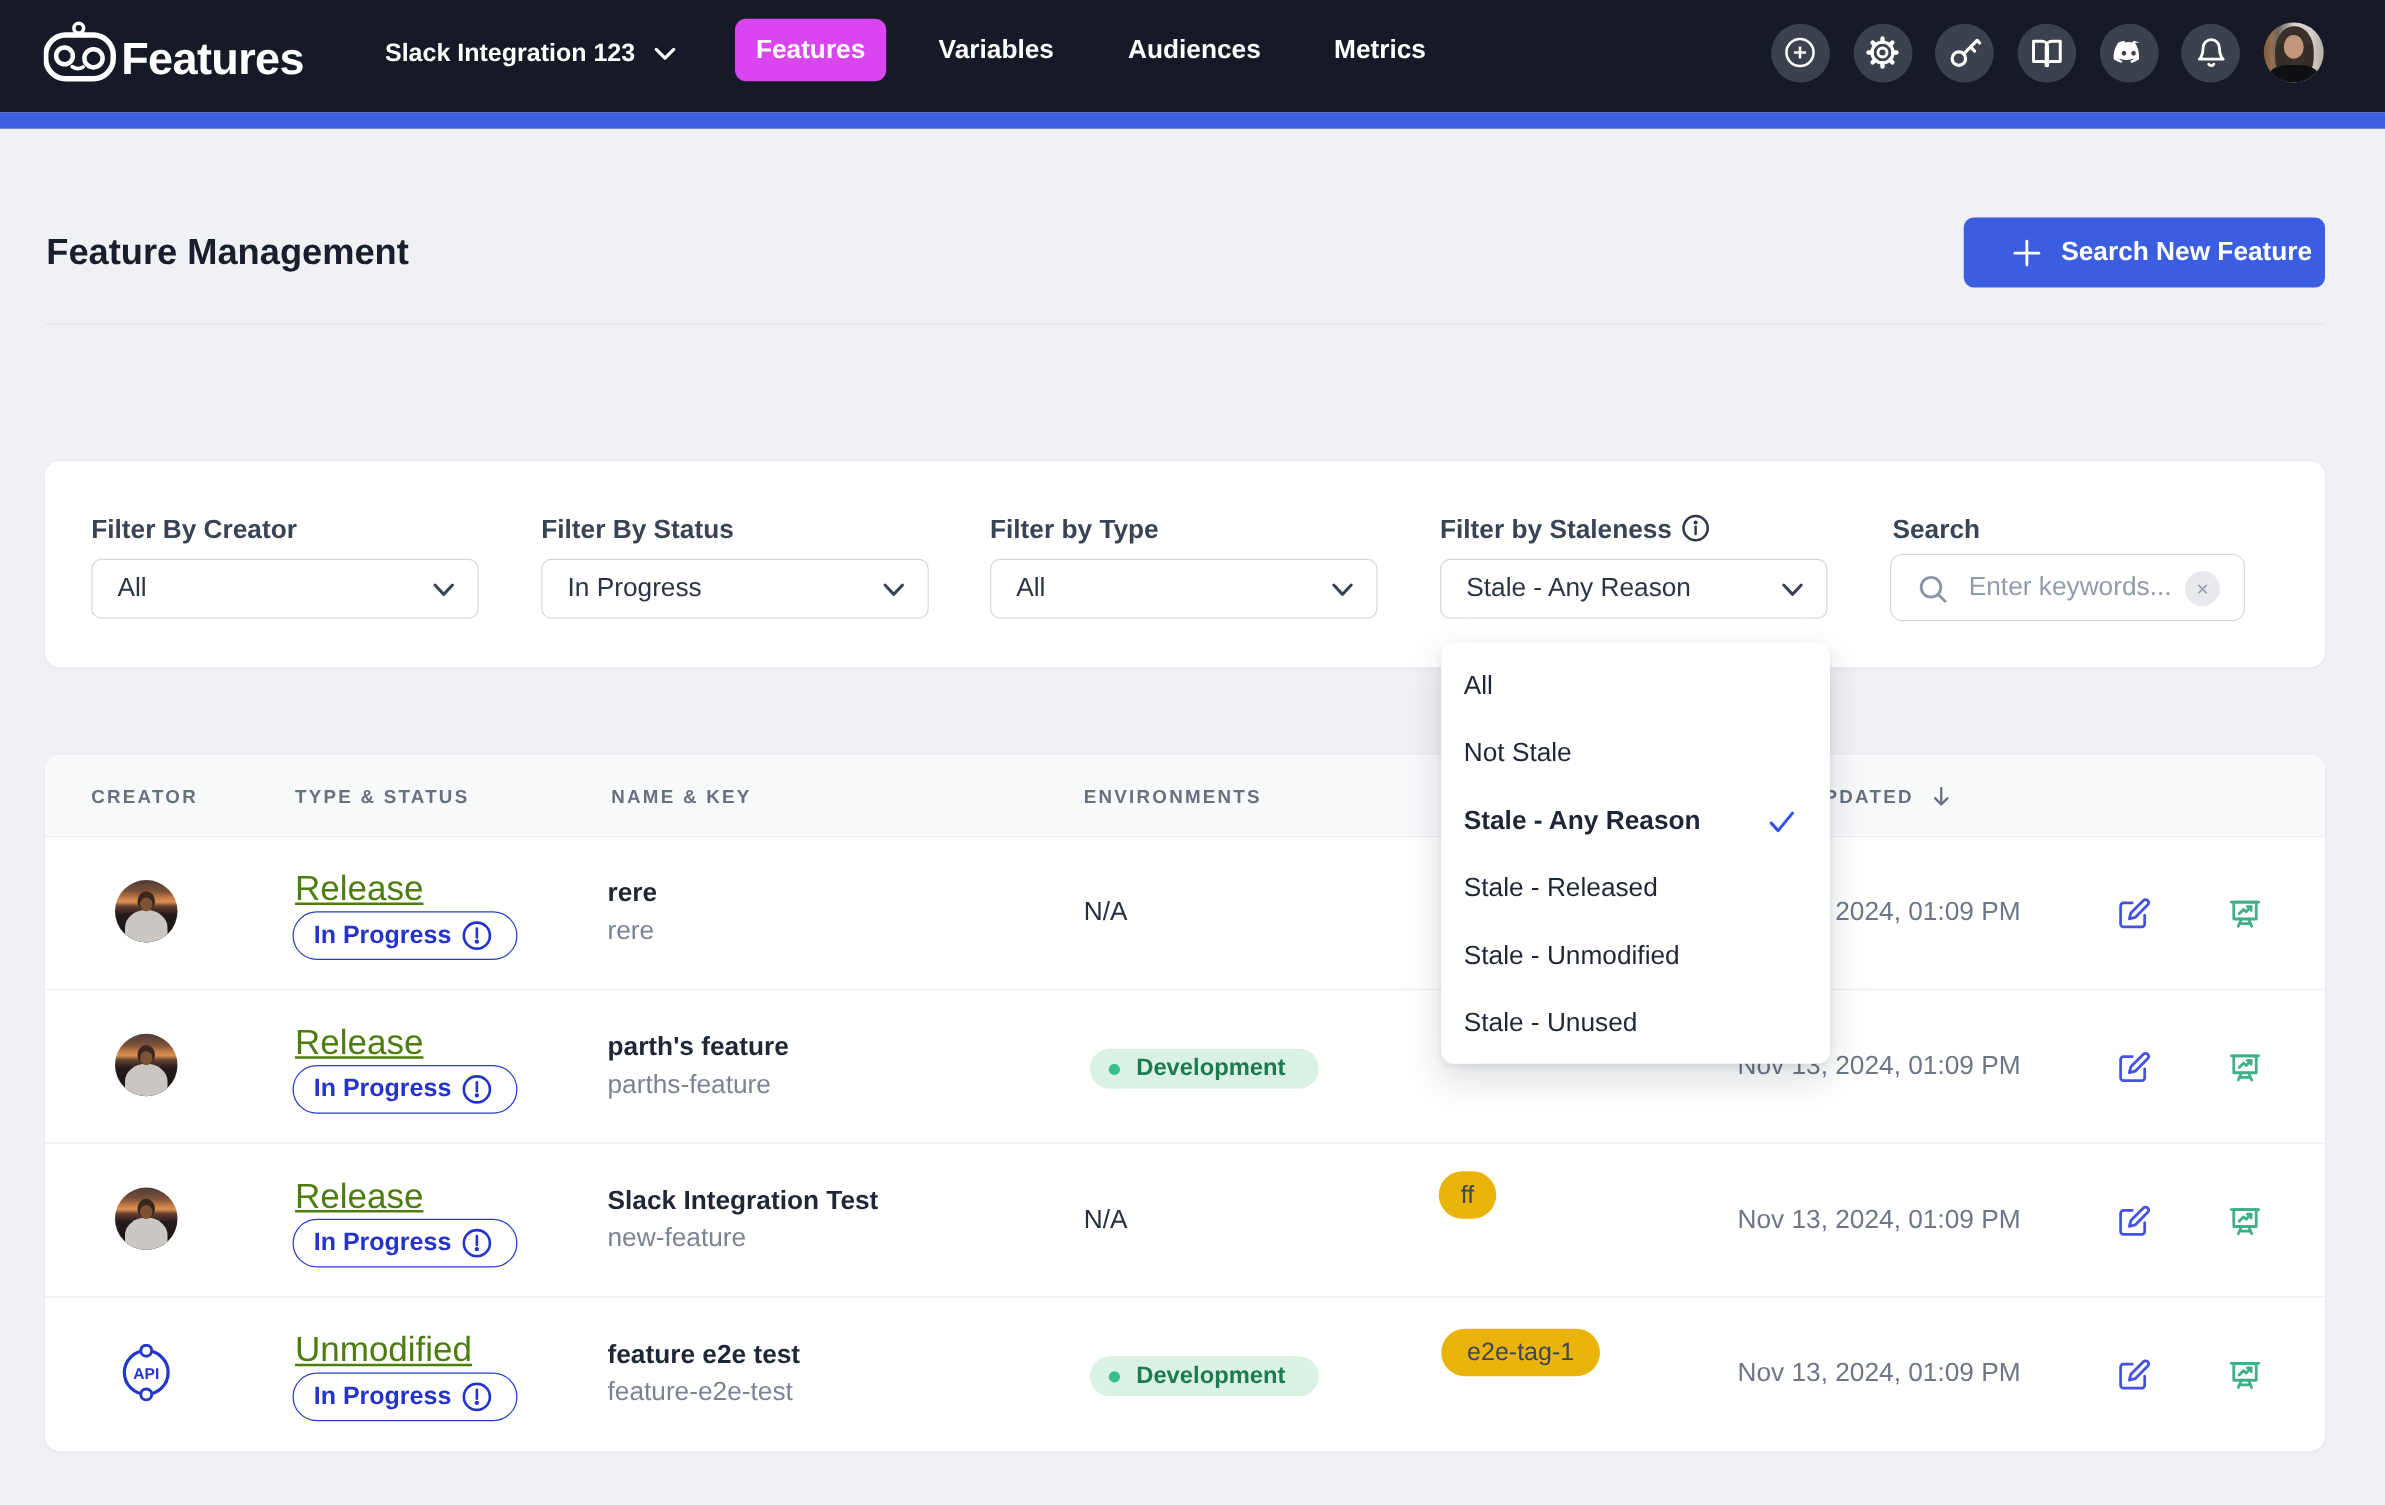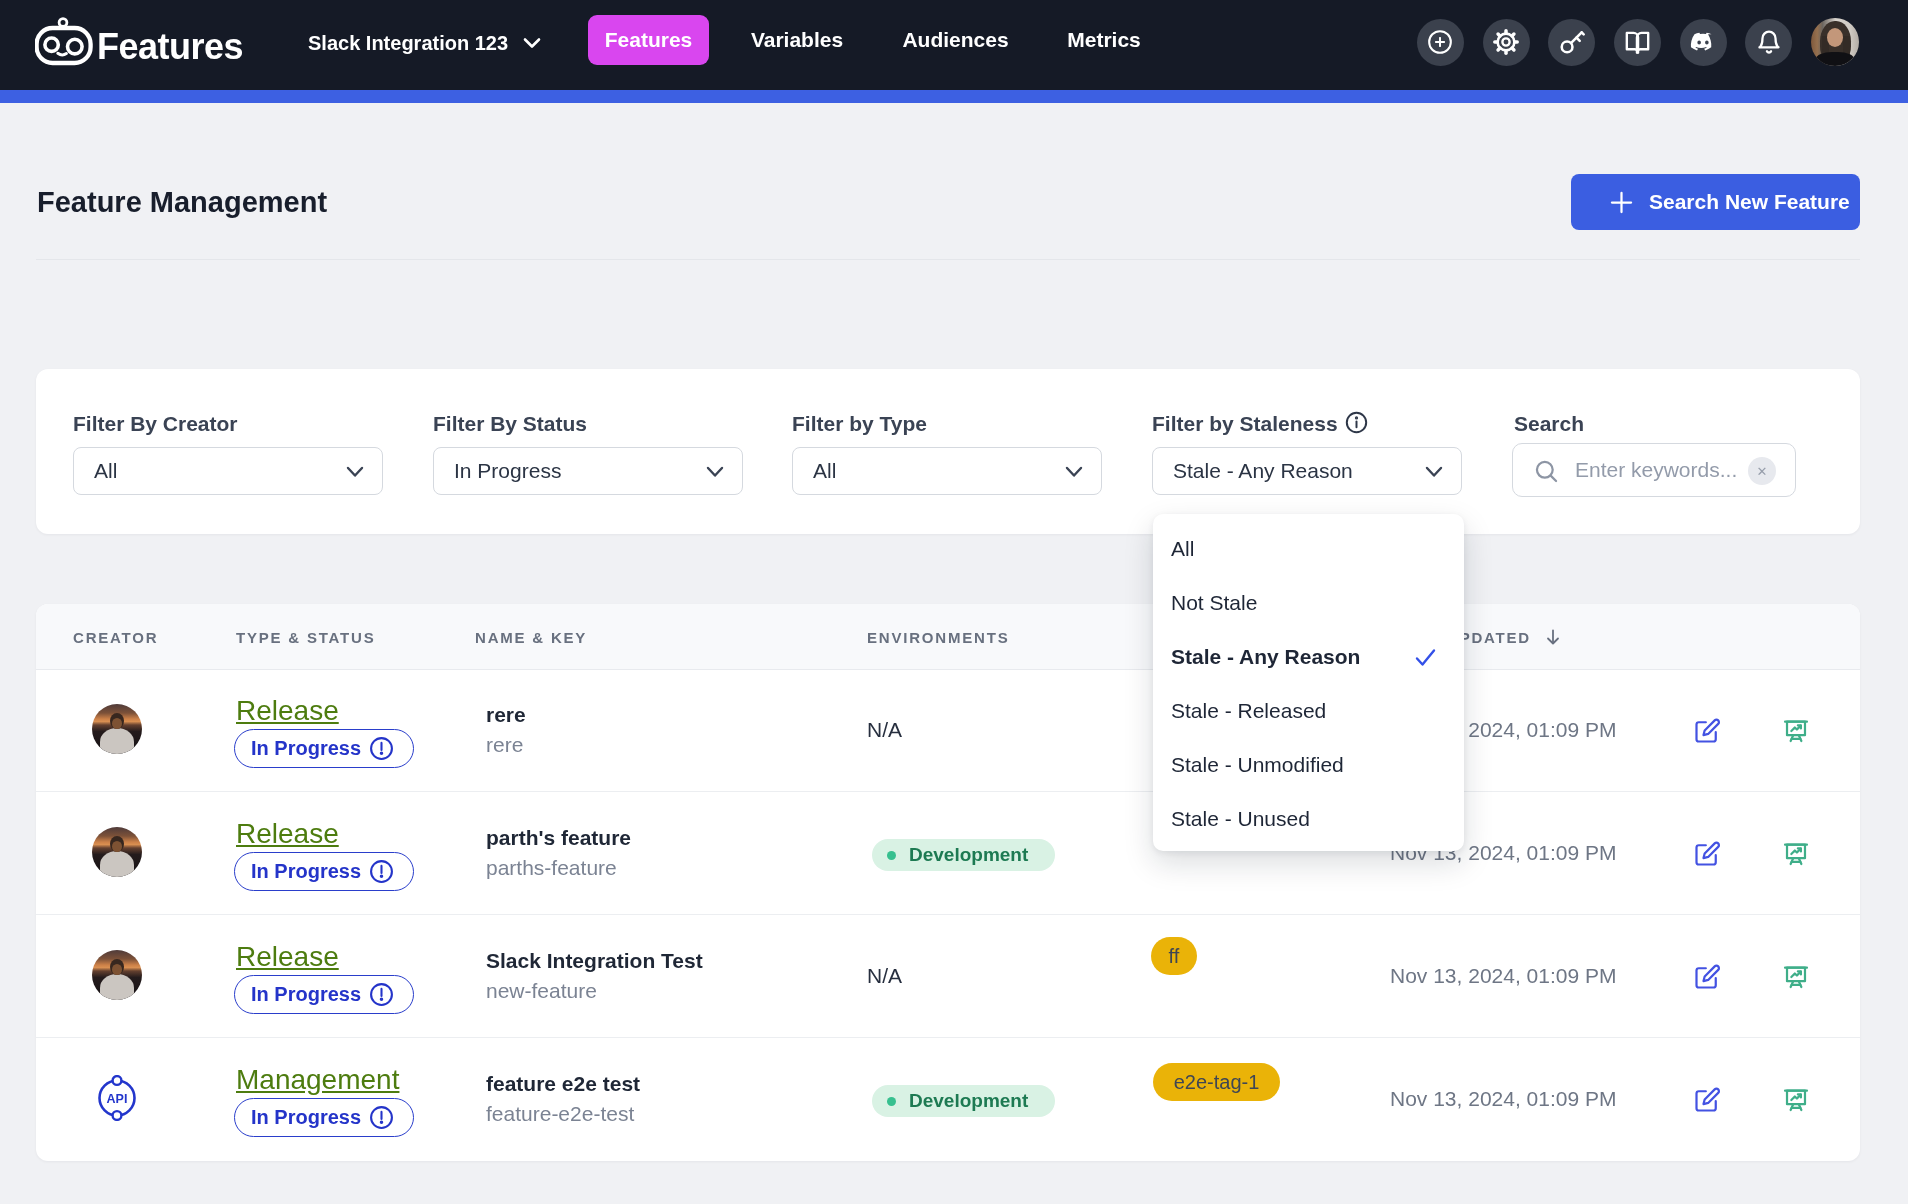--- a/index.html
+++ b/index.html
@@ -205,21 +205,21 @@
         </svg>
       <div class="ph">Enter keywords...</div>
       <div class="clrbtn">✕</div>
     </div>
   </div>
 
   <div class="tcard">
     <div class="thead">
       <div class="th" style="left:37px;">CREATOR</div>
       <div class="th" style="left:200px;">TYPE &amp; STATUS</div>
-      <div class="th" style="left:439px;text-align:right;">NAME &amp; KEY</div>
+      <div class="th" style="left:453px;text-align:right;">NAME &amp; KEY</div>
       <div class="th" style="left:831px;">ENVIRONMENTS</div>
       <div class="th" style="left:1119px;">TAGS</div>
       <div class="th" style="left:1411px;">UPDATED</div>
       <svg class="abs" style="left:1508px; top:24px;" width="18" height="18" viewBox="0 0 18 18" fill="none" stroke="#68707f" stroke-width="1.8" stroke-linecap="round" stroke-linejoin="round">
           <line x1="9" y1="2.5" x2="9" y2="15"></line>
           <polyline points="4,10.5 9,15.5 14,10.5"></polyline>
         </svg>
     </div>
 
     <div class="abs" style="left:0; top:187px; width:1824px; height:1px; background:#eceef1;"></div>
@@ -325,21 +325,21 @@
         <line x1="14.4" y1="15.6" x2="16.6" y2="20.6"></line>
         <line x1="8.3" y1="18.7" x2="15.7" y2="18.7"></line>
       </svg>
 
     <svg class="abs" style="left:58px; top:471px;" width="46" height="46" viewBox="0 0 46 46" fill="none" stroke="#2336cc">
         <circle cx="23" cy="23" r="17.5" stroke-width="2.6"></circle>
         <circle cx="23" cy="5.5" r="4.4" stroke-width="2.4" fill="#fff"></circle>
         <circle cx="23" cy="40.5" r="4.4" stroke-width="2.4" fill="#fff"></circle>
         <text x="23" y="28" text-anchor="middle" font-size="12.5" font-weight="bold" fill="#2336cc" stroke="none" font-family="Liberation Sans, sans-serif">API</text>
       </svg>
-    <div class="rel" style="left:200px; top:460px;">Management</div>
+    <div class="rel" style="left:200px; top:460px;">Unmodified</div>
     <div class="pill-ip" style="left:198px; top:494px;">
         <span>In Progress</span>
       <svg width="25" height="25" viewBox="0 0 24 24" fill="none" stroke="#2434c9" stroke-width="2">
           <circle cx="12" cy="12" r="10"></circle>
           <line x1="12" y1="6.6" x2="12" y2="13.4" stroke-linecap="round"></line>
           <circle cx="12" cy="16.6" r="0.7" fill="#2434c9"></circle>
         </svg>
     </div>
     <div class="nm" style="left:450px; top:468px;">feature e2e test</div>
     <div class="ky" style="left:450px; top:498px;">feature-e2e-test</div>

